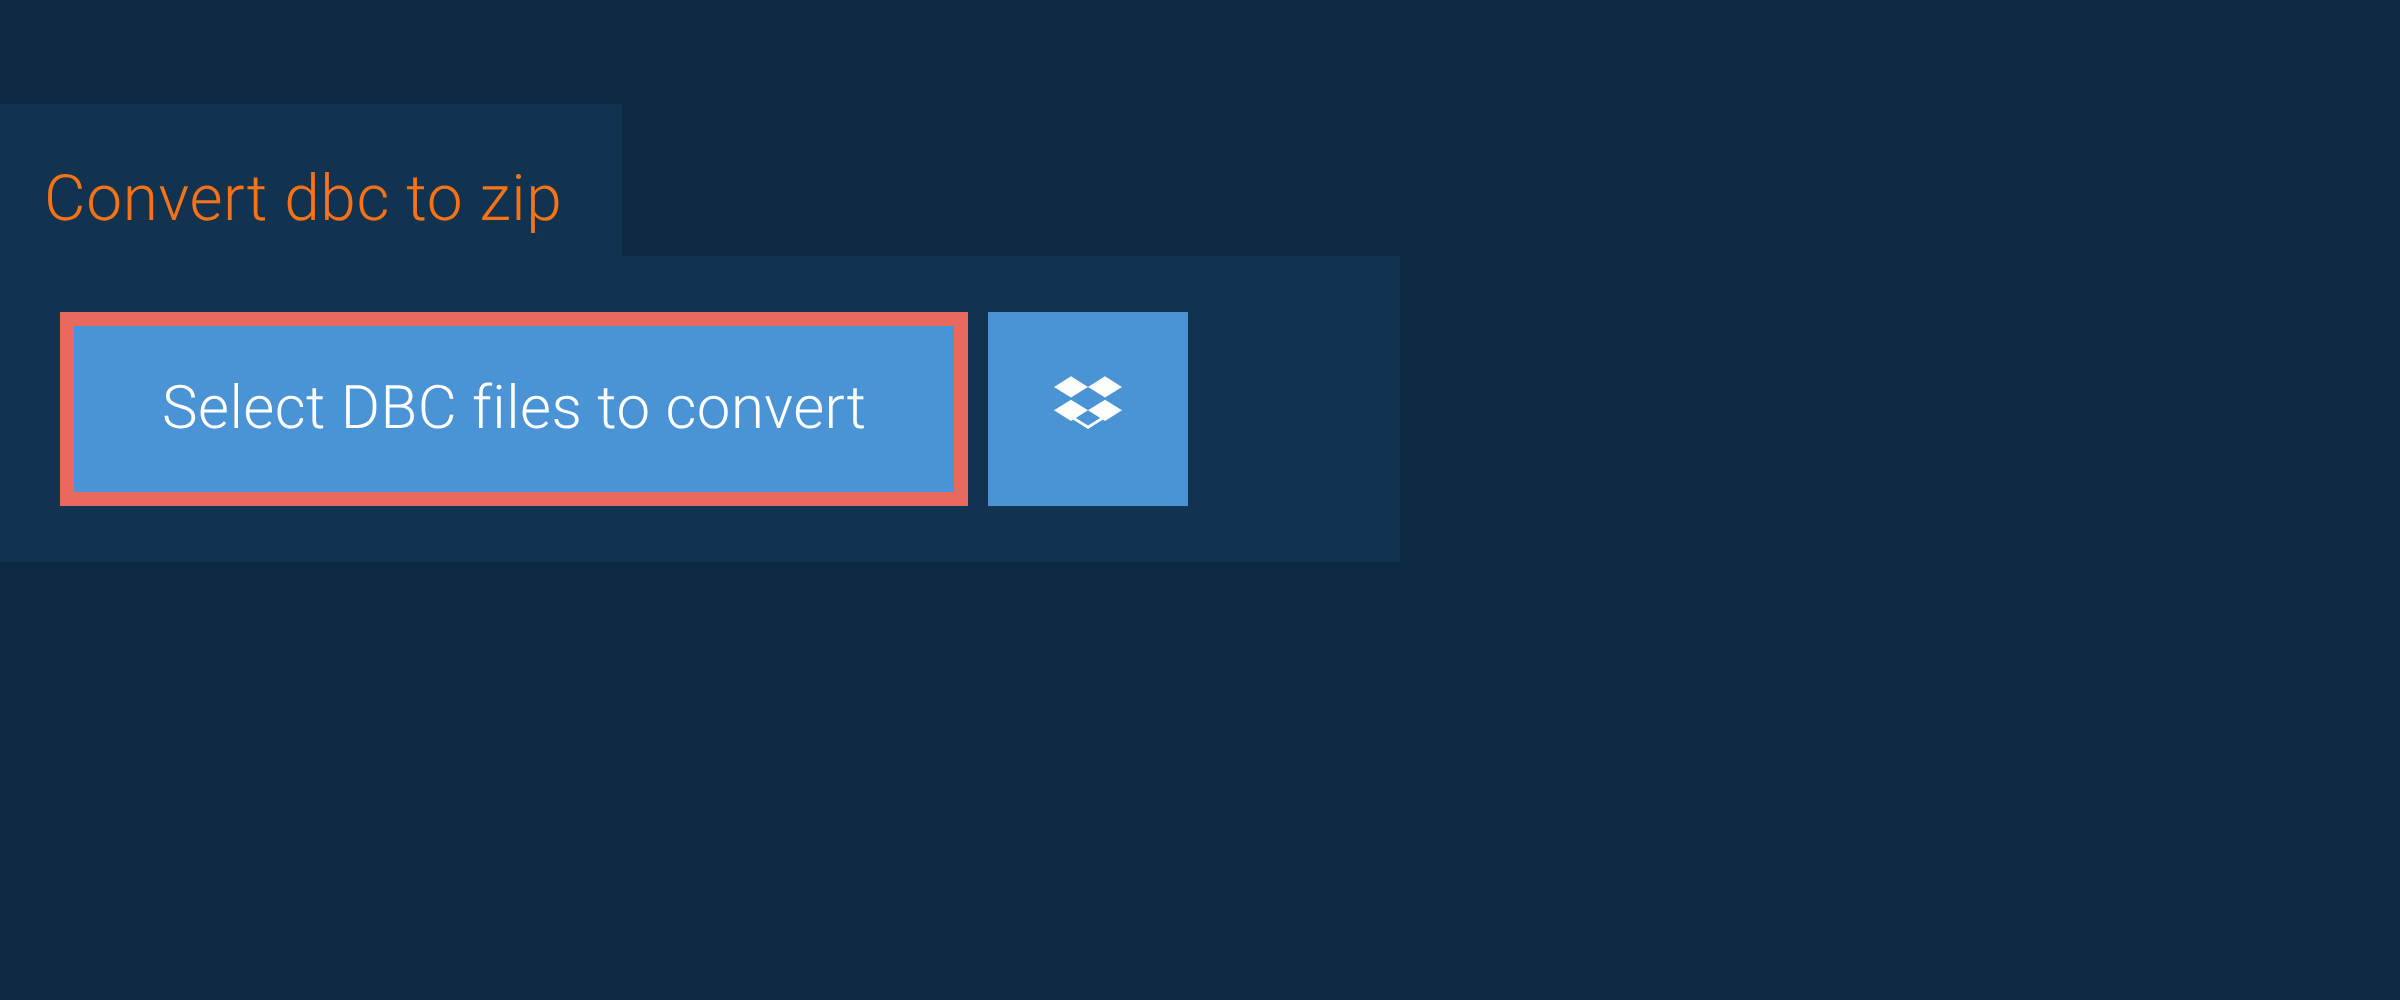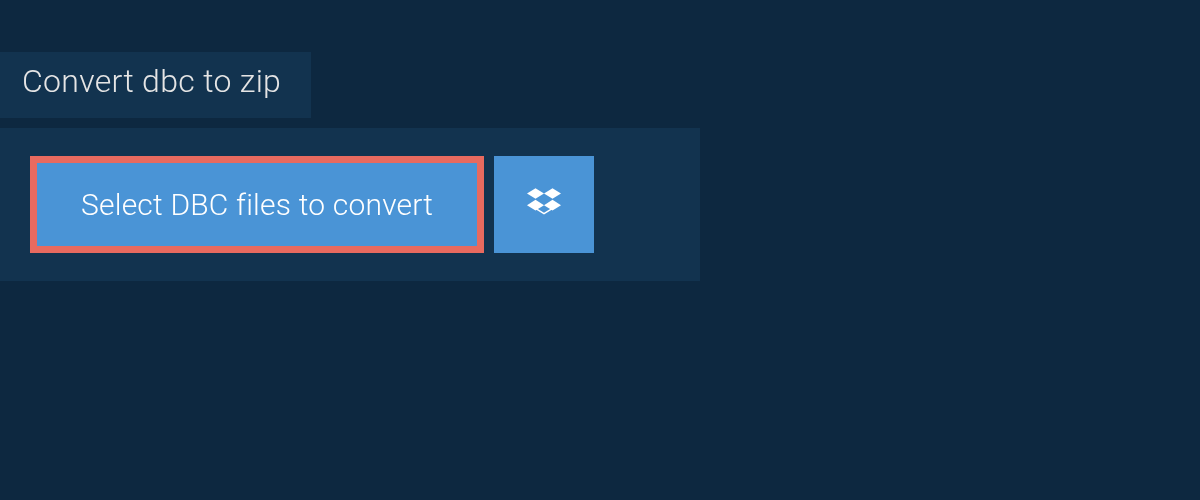--- a/index.html
+++ b/index.html
@@ -14,24 +14,24 @@
       font-family: -apple-system, BlinkMacSystemFont, "Segoe UI", Roboto, "Helvetica Neue", Arial, sans-serif;
       overflow: hidden;
     }
     .tab-container {
       position: absolute;
       top: 52px;
       left: 0;
     }
     .tab {
       background: #12334f;
-      color: #e5e5e5;
+      color: #f97316;
       font-size: 32px;
       font-weight: 300;
-      padding: 10px 30px 18px 22px;
+      padding: 28px 30px 18px 22px;
       display: inline-block;
       letter-spacing: 0.3px;
     }
     .panel {
       position: absolute;
       top: 128px;
       left: 0;
       width: 700px;
       background: #12334f;
       padding: 28px 30px 28px 30px;

